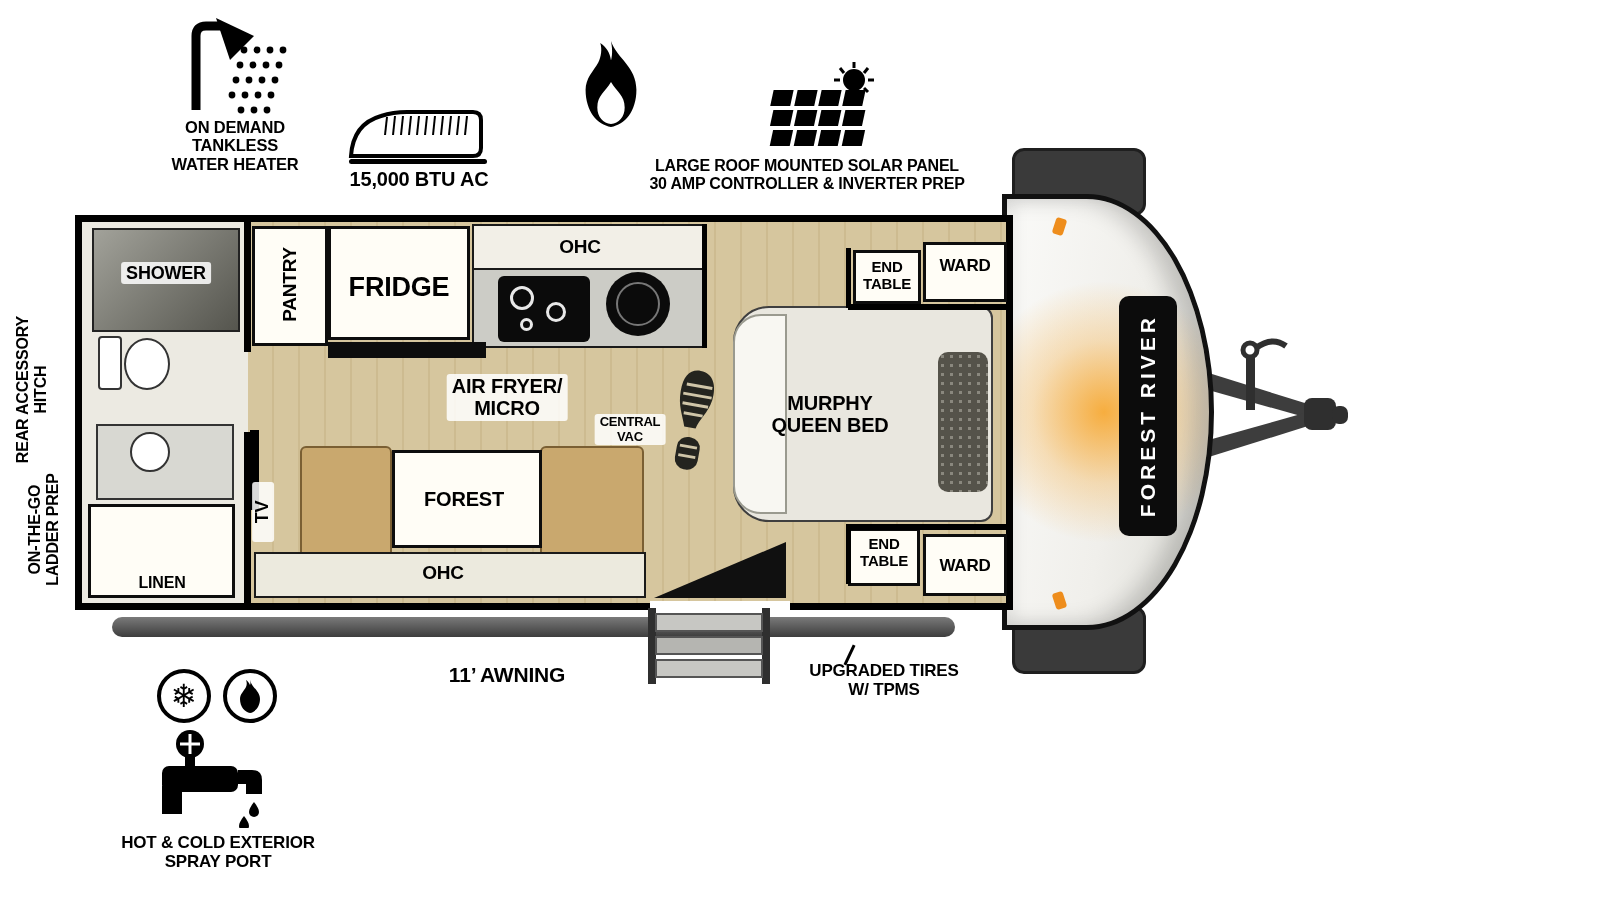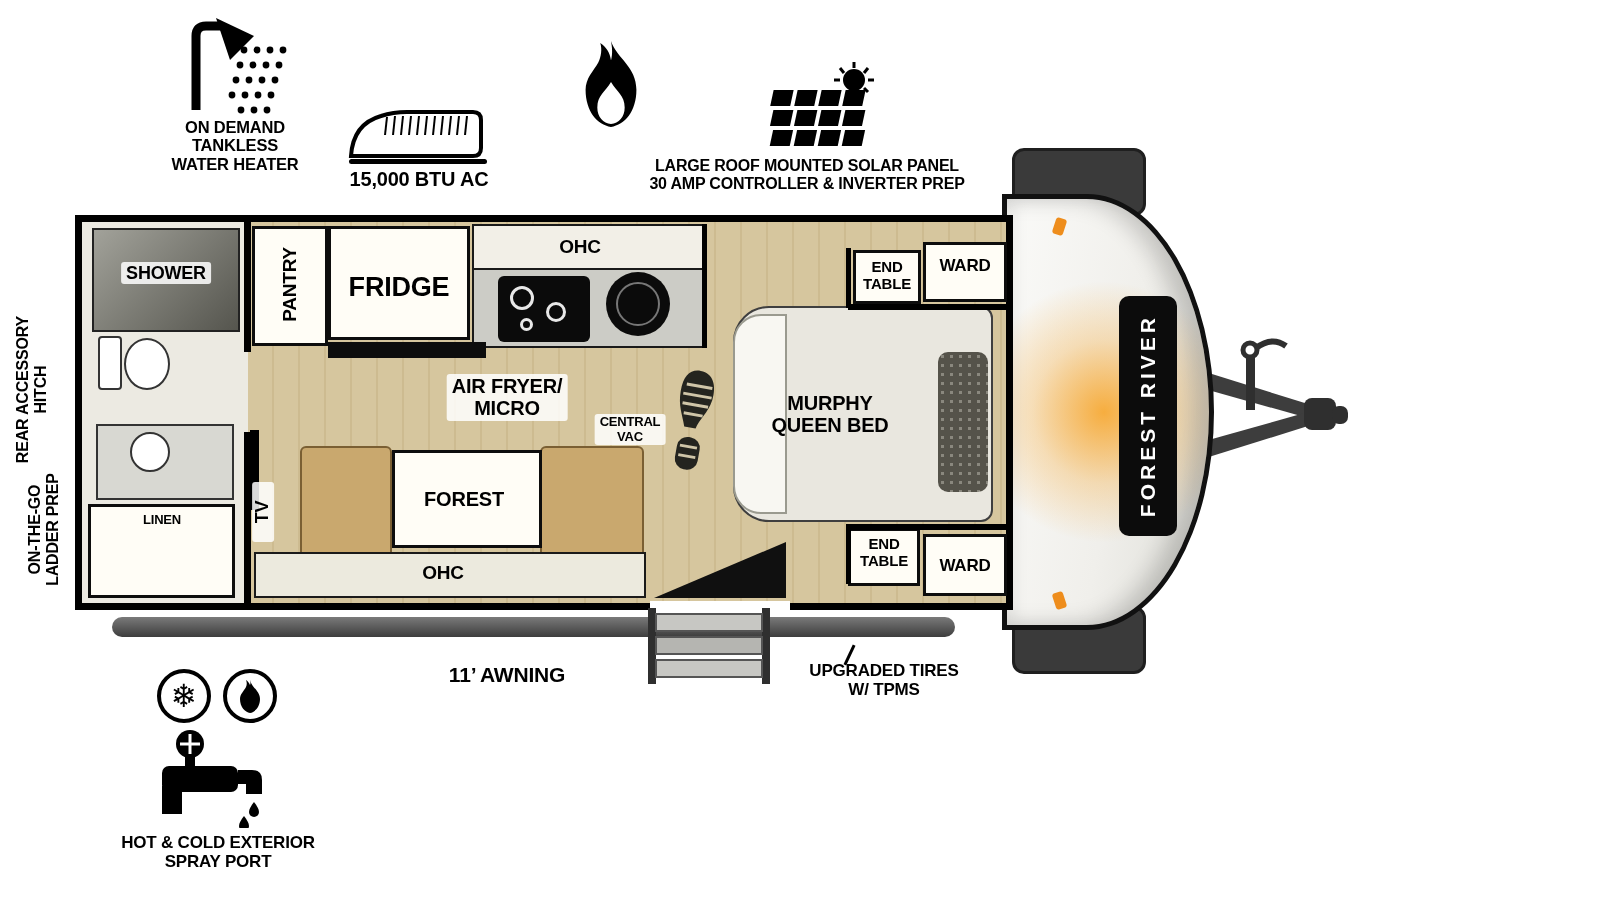--- a/index.html
+++ b/index.html
@@ -186,21 +186,21 @@
   <div class="wall" style="left:244px;top:222px;width:7px;height:130px"></div>
   <div class="wall" style="left:244px;top:432px;width:7px;height:171px"></div>
 
   <div id="shower-stall"></div>
   <div class="lbl halo" style="left:166px;top:262px;font-size:18px">SHOWER</div>
   <div id="toilet-tank"></div>
   <div id="toilet-bowl"></div>
   <div id="vanity"></div>
   <div id="vanity-sink"></div>
   <div class="box" style="left:88px;top:504px;width:147px;height:94px"></div>
-  <div class="lbl" style="left:162px;top:513px;font-size:13px">LINEN</div>
+  <div class="lbl" style="left:162px;top:574px;font-size:16px">LINEN</div>
 
   <div class="box" style="left:252px;top:226px;width:76px;height:120px"></div>
   <div class="lblr" style="left:230px;top:274px;width:120px;font-size:19px">PANTRY</div>
   <div class="box" style="left:328px;top:226px;width:142px;height:114px"></div>
   <div id="fridge-vent"></div>
   <div class="lbl" style="left:399px;top:272px;font-size:27px">FRIDGE</div>
 
   <div id="ohc-top-band"></div>
   <div id="counter"></div>
   <div id="cooktop">

